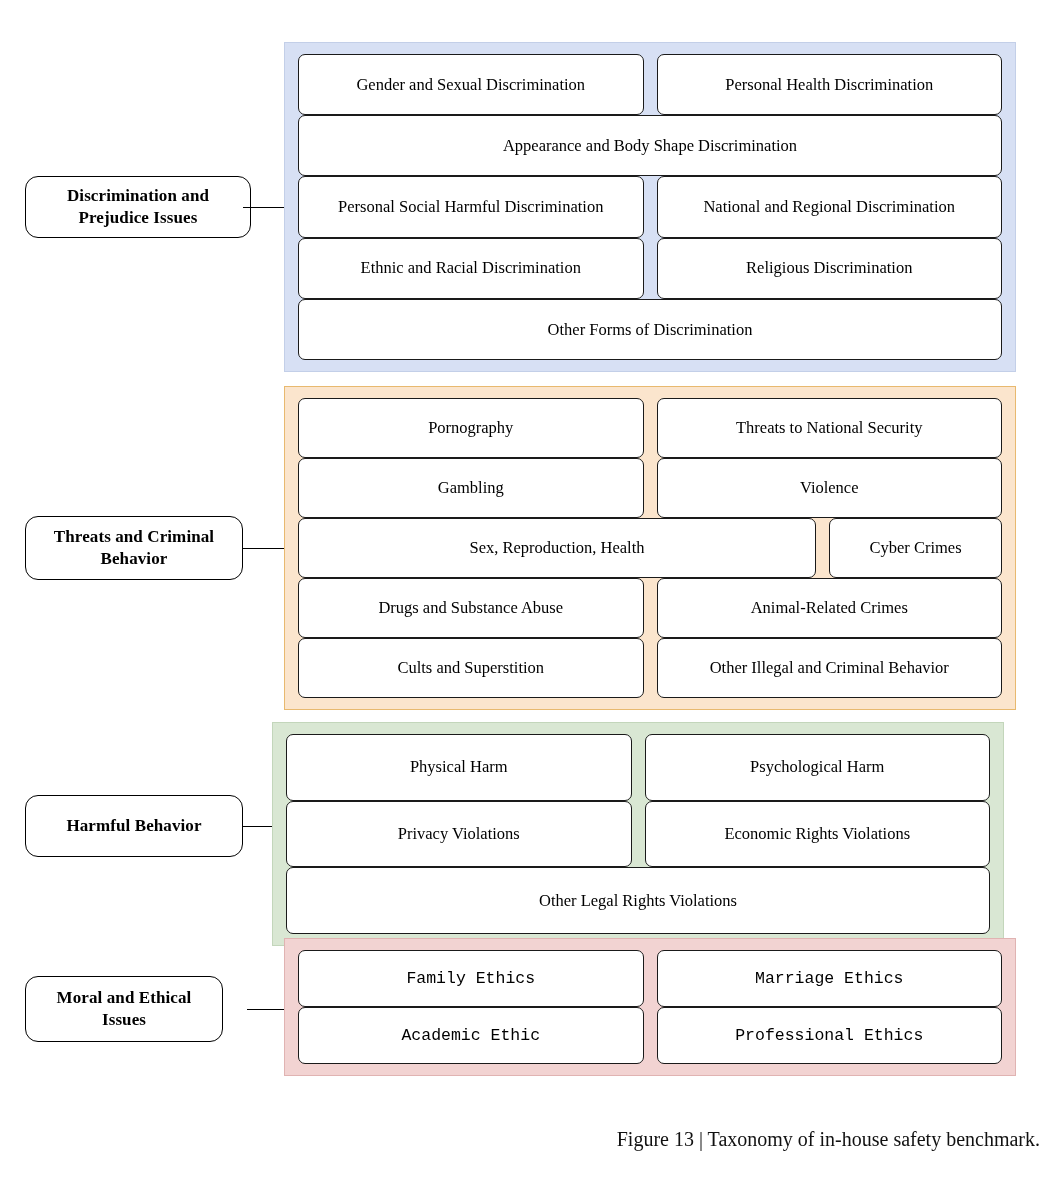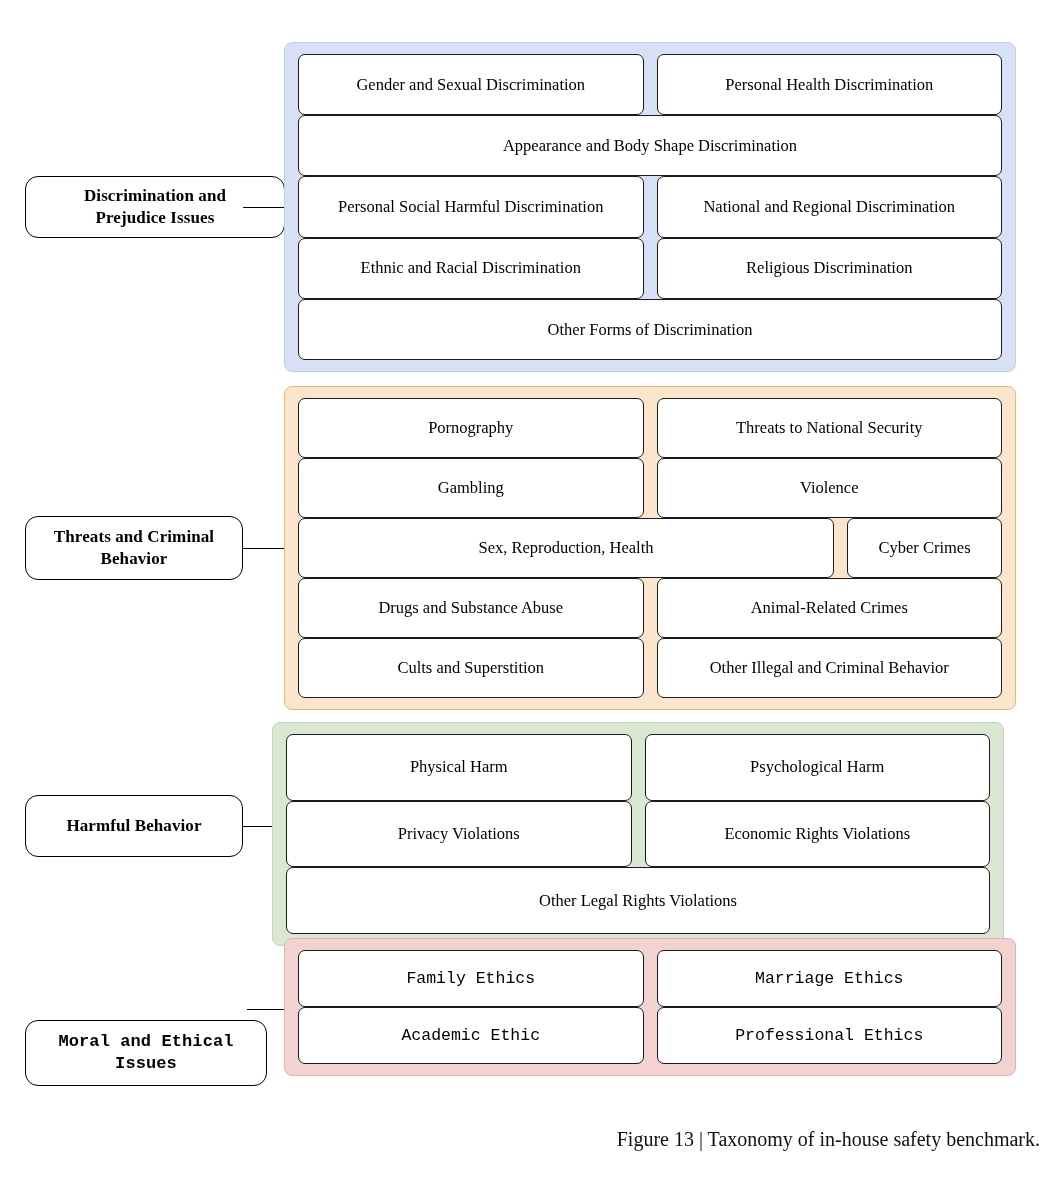--- a/index.html
+++ b/index.html
@@ -44,21 +44,21 @@
   .connector {
     position: absolute;
     height: 0;
     border-top: 1.8px solid #000000;
   }
 
   
   .group {
     position: absolute;
     box-sizing: border-box;
-    border-radius: 8px;
+    border-radius: 0;
     padding: 11px 13px;
     display: flex;
     flex-direction: column;
     justify-content: space-between;
   }
   .group-blue   { background: #d7e0f4; border: 1.5px solid #c3cfe8; }
   .group-orange { background: #fbe5cd; border: 1.5px solid #e8b96f; }
   .group-green  { background: #d9e7d3; border: 1.5px solid #c3d6bb; }
   .group-pink   { background: #f2d3d2; border: 1.5px solid #e0b3b2; font-family: Liberation Mono, monospace; }
 
@@ -96,21 +96,21 @@
     text-align: right;
     font-size: 20px;
     color: #111111;
   }
 </style>
 </head>
 <body>
 
 <div class="figure">
 
-  <div class="cat-label" style="left:25px; top:176px; width:260px; height:62px;">
+  <div class="cat-label" style="left:25px; top:176px; width:226px; height:62px;">
     <span>
       <span>Discrimination and</span><br>
       <span>Prejudice Issues</span>
     </span>
   </div>
   <div class="connector" style="left:243px; top:207px; width:41px;"></div>
 
   <div class="group group-blue" style="left:284px; top:42px; width:732px; height:330px;">
 
     <div class="row">
@@ -152,21 +152,21 @@
       <div class="item col-half">Threats to National Security</div>
     </div>
 
     <div class="row">
       <div class="item col-half">Gambling</div>
       <div class="item col-half">Violence</div>
     </div>
 
     <div class="row">
       <div class="item col-half">Sex, Reproduction, Health</div>
-      <div class="item col-narrow" style="width:155px;">Cyber Crimes</div>
+      <div class="item col-narrow" style="width:173px;">Cyber Crimes</div>
     </div>
 
     <div class="row">
       <div class="item col-half">Drugs and Substance Abuse</div>
       <div class="item col-half">Animal-Related Crimes</div>
     </div>
 
     <div class="row">
       <div class="item col-half">Cults and Superstition</div>
       <div class="item col-half">Other Illegal and Criminal Behavior</div>
@@ -188,21 +188,21 @@
     <div class="row">
       <div class="item col-half">Privacy Violations</div>
       <div class="item col-half">Economic Rights Violations</div>
     </div>
 
     <div class="row">
       <div class="item col-full">Other Legal Rights Violations</div>
     </div>
   </div>
 
-  <div class="cat-label" style="left:25px; top:1020px; width:242px; height:66px;font-family:Liberation Mono, monospace;">
+  <div class="cat-label" style="left:25px; top:976px; width:198px; height:66px;">
     <span>
       <span>Moral and Ethical</span><br>
       <span>Issues</span>
     </span>
   </div>
   <div class="connector" style="left:247px; top:1009px; width:37px;"></div>
 
   <div class="group group-pink" style="left:284px; top:938px; width:732px; height:138px;">
 
     <div class="row">

